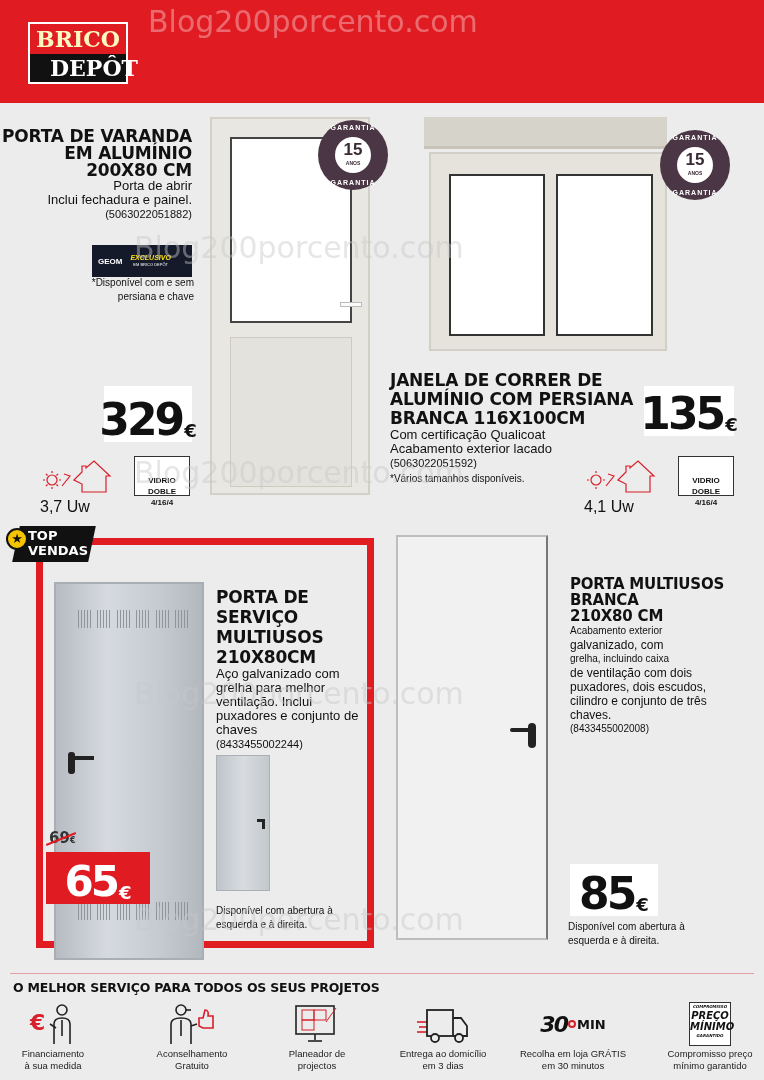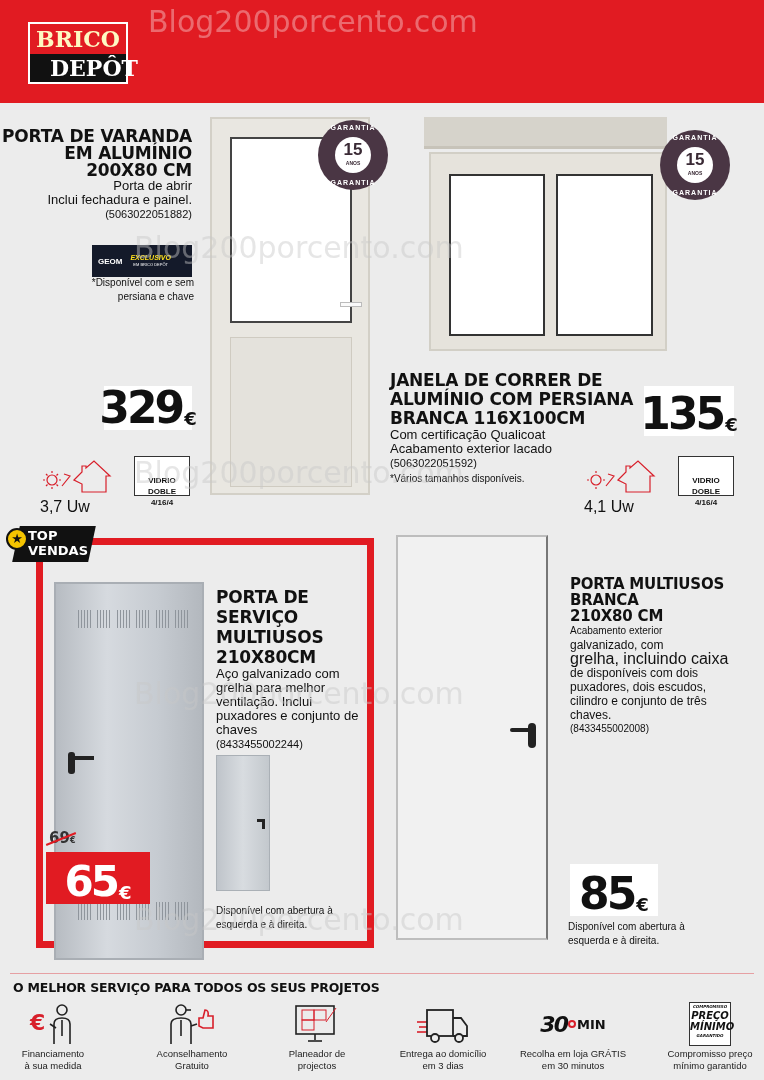--- a/index.html
+++ b/index.html
@@ -104,21 +104,21 @@
     <span style="color:#fff;font-size:8px;font-weight:bold;margin-left:6px;">GEOM</span>
     <span style="margin-left:8px;text-align:center;line-height:7px;">
       <span style="display:block;color:#ffe21a;font-size:7px;font-weight:bold;font-style:italic;">EXCLUSIVO</span>
       <span style="display:block;color:#fff;font-size:4px;">EM BRICO DEPÔT</span>
     </span>
   </div>
   <div style="position:absolute;right:570px;top:276px;text-align:right;">
     <div class="note">*Disponível com e sem</div>
     <div class="note">persiana e chave</div>
   </div>
-  <div class="price-box" style="left:104px;top:386px;width:88px;height:44px;">
+  <div class="price-box" style="left:104px;top:386px;width:88px;height:56px;">
     <span class="num">329</span>
       <span class="cur">€</span>
   </div>
   <div style="position:absolute;left:40px;top:458px;width:84px;height:36px;">
     <svg width="84" height="36" viewBox="0 0 84 36">
       <g stroke="#d81f2a" stroke-width="1.2" fill="none">
         <circle cx="12" cy="22" r="5"></circle>
         <line x1="12" y1="13" x2="12" y2="15"></line>
           <line x1="12" y1="29" x2="12" y2="31"></line>
         <line x1="3" y1="22" x2="5" y2="22"></line>
@@ -269,22 +269,22 @@
   <div class="door-white">
     <div class="h"></div>
     <div class="hp"></div>
   </div>
   <div style="position:absolute;left:570px;top:576px;">
     <div class="ptitle" style="font-size:15px;line-height:16px;">PORTA MULTIUSOS</div>
     <div class="ptitle" style="font-size:15px;line-height:16px;">BRANCA</div>
     <div class="ptitle" style="font-size:15px;line-height:16px;">210X80 CM</div>
     <div class="pdesc" style="font-size:10px;line-height:14px;">Acabamento exterior</div>
     <div class="pdesc" style="font-size:12px;line-height:14px;">galvanizado, com</div>
-    <div class="pdesc" style="font-size:16px;line-height:14px;">grelha, incluindo caixa</div>
-    <div class="pdesc" style="font-size:12px;line-height:14px;">de disponíveis com dois</div>
+    <div class="pdesc" style="font-size:10px;line-height:14px;">grelha, incluindo caixa</div>
+    <div class="pdesc" style="font-size:12px;line-height:14px;">de ventilação com dois</div>
     <div class="pdesc" style="font-size:12px;line-height:14px;">puxadores, dois escudos,</div>
     <div class="pdesc" style="font-size:12px;line-height:14px;">cilindro e conjunto de três</div>
     <div class="pdesc" style="font-size:12px;line-height:14px;">chaves.</div>
     <div class="pref" style="font-size:10px;">(8433455002008)</div>
   </div>
   <div class="price-box" style="left:570px;top:864px;width:88px;height:52px;">
     <span class="num">85</span>
       <span class="cur">€</span>
   </div>
   <div style="position:absolute;left:568px;top:920px;">

